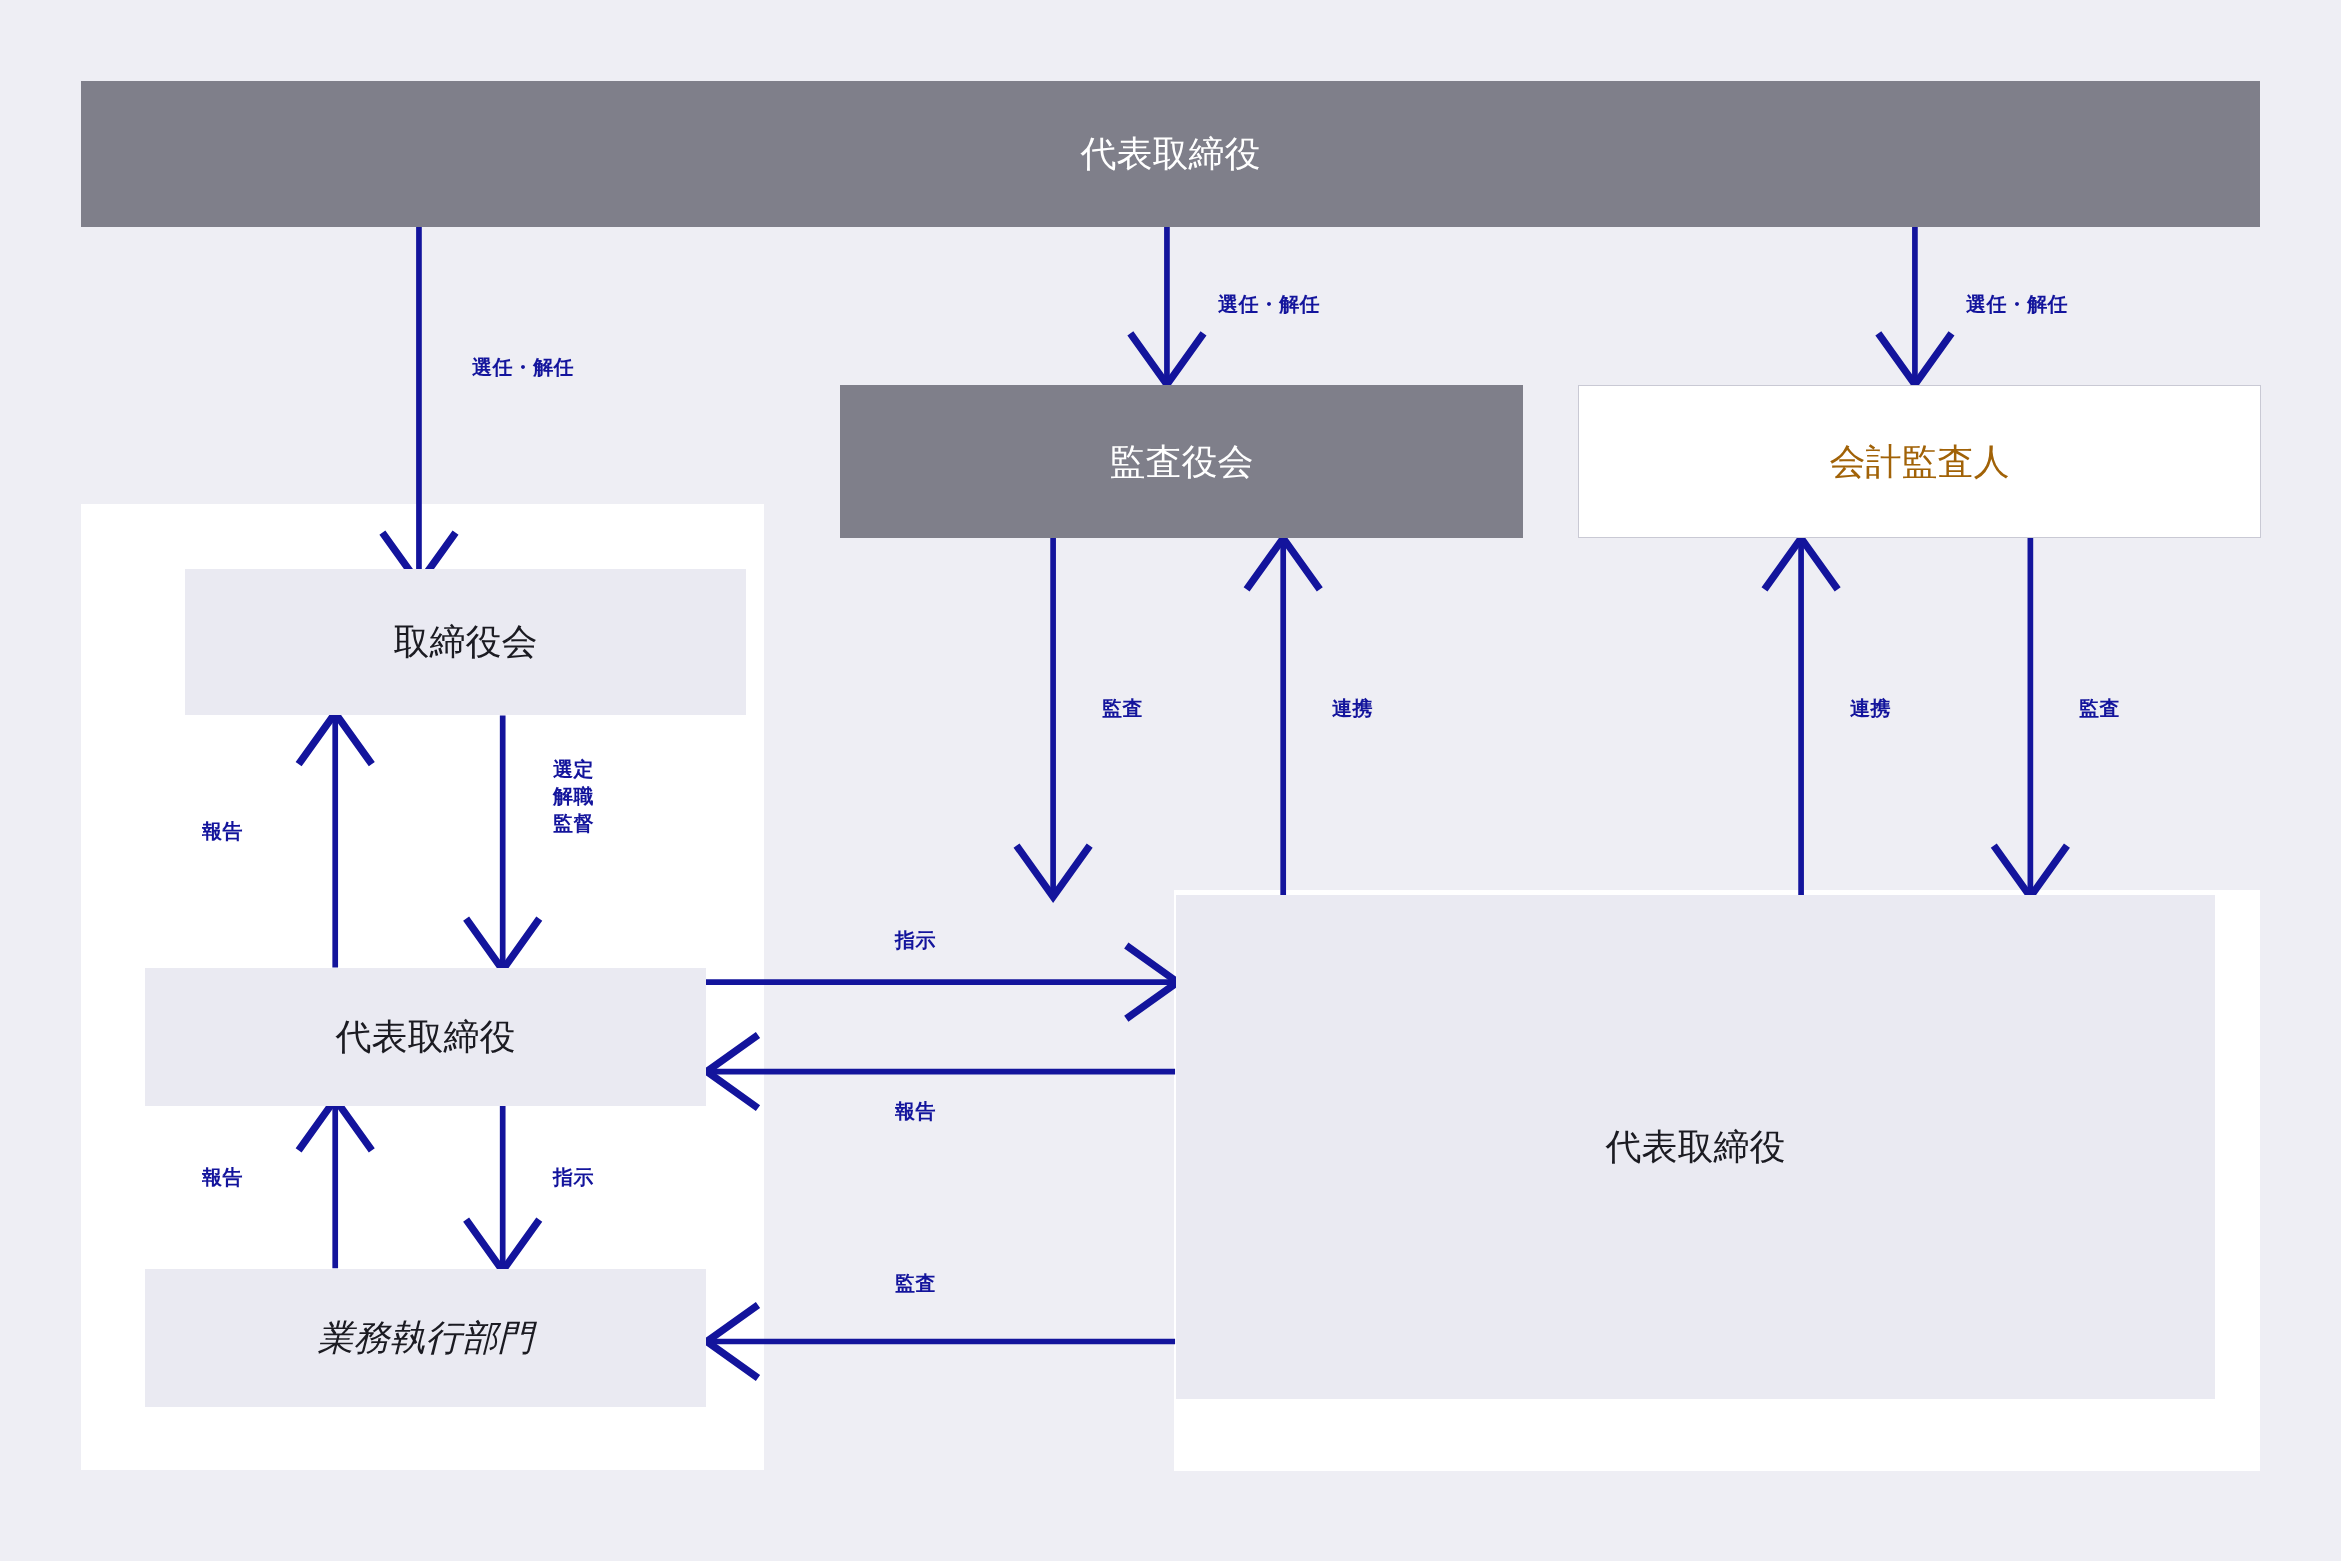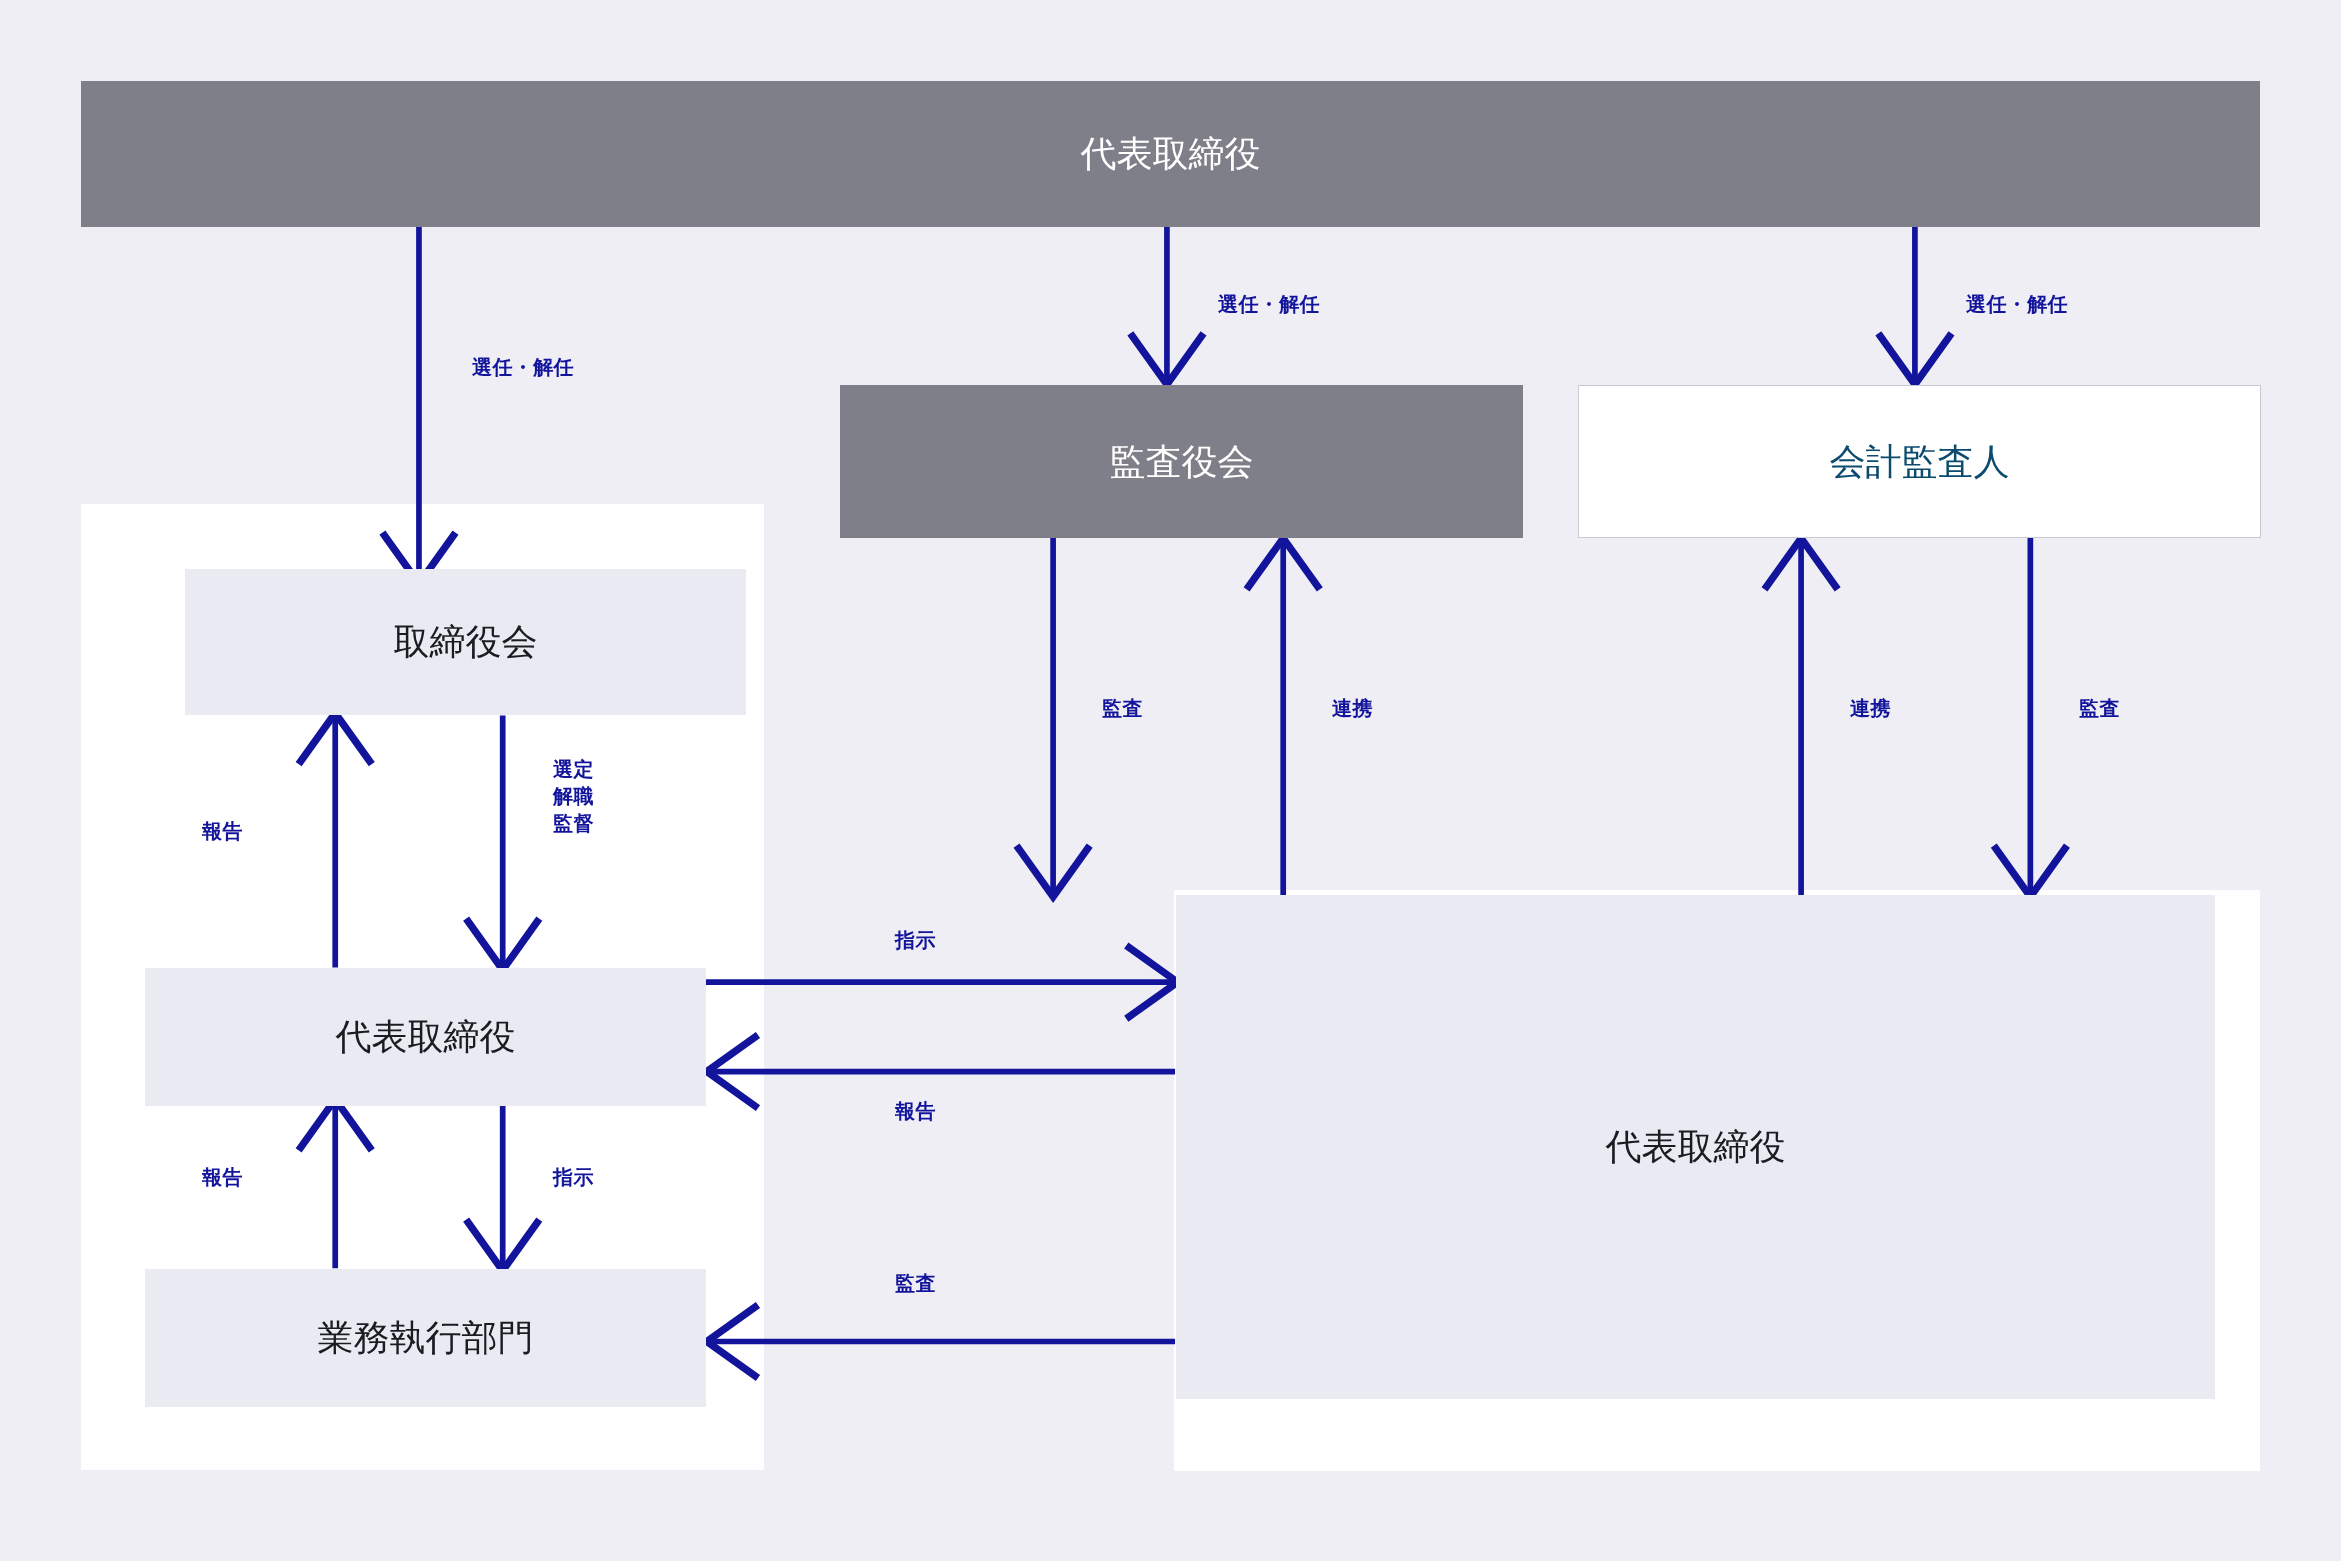--- a/index.html
+++ b/index.html
@@ -25,21 +25,21 @@
     line-height: 1.2;
   }
   .box-gray {
     background: #7f7f8a;
     color: #ffffff;
     font-size: 36px;
   }
   .box-white {
     background: #ffffff;
     border: 1.6px solid #c9c9d4;
-    color: #0c4a6e;
+    color: #a16207;
     font-size: 36px;
   }
   .box-light {
     background: #eaeaf2;
     color: #1b1b22;
     font-size: 36px;
   }
   .panel-white {
     position: absolute;
     background: #ffffff;
@@ -142,21 +142,21 @@
   </div>
 
   <div class="box box-light" style="left:145px; top:569px; width:561px; height:146px;margin-left:40px;">
     <span>取締役会</span>
   </div>
 
   <div class="box box-light" style="left:145px; top:968px; width:561px; height:138px;">
     <span>代表取締役</span>
   </div>
 
-  <div class="box box-light" style="left:145px; top:1269px; width:561px; height:138px;">
+  <div class="box box-light" style="left:145px; top:1269px; width:561px; height:138px;font-style:italic;">
     <span>業務執行部門</span>
   </div>
 
   <div class="box box-light" style="left:1176px; top:895px; width:1039px; height:504px;">
     <span>代表取締役</span>
   </div>
 
   <div class="edge-label" style="left:472px; top:354px;">選任・解任</div>
 
   <div class="edge-label" style="left:1218px; top:291px;">選任・解任</div>

